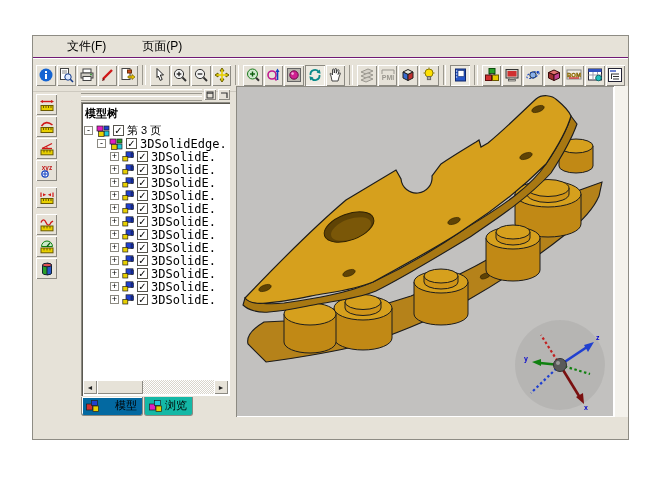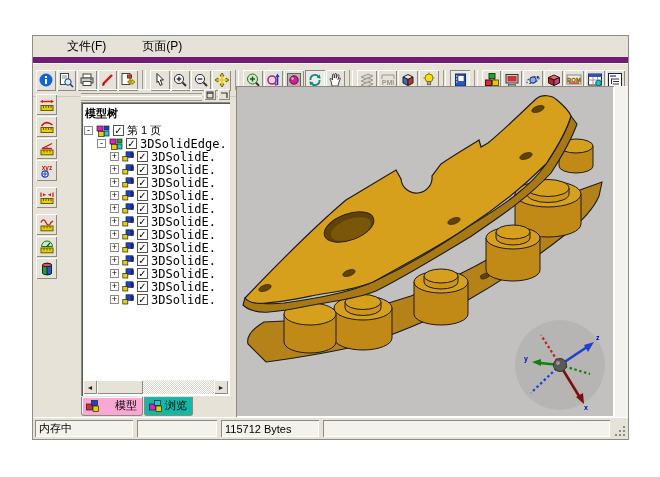--- a/index.html
+++ b/index.html
@@ -5,21 +5,21 @@
   html,body{margin:0;padding:0;}
   body{width:660px;height:477px;background:#ffffff;overflow:hidden;position:relative;
        font-family:"Liberation Sans","DejaVu Sans",sans-serif;-webkit-font-smoothing:none;}
 
   
   #app{position:absolute;left:32px;top:35px;width:597px;height:405px;
        background:#e6e2d8;border:1px solid #8e8c84;box-sizing:border-box;}
 
   
   .menubar{height:21px;display:flex;align-items:center;padding-left:30px;gap:28px;
-           font-size:12px;color:#000;border-bottom:6px solid #701a75;}
+           font-size:12px;color:#000;border-bottom:1px solid #701a75;}
   .menu-item{padding:1px 4px;cursor:default;}
 
   
   .toolbar{height:28px;display:flex;align-items:center;padding:2px 3px;gap:1px;
            border-top:1px solid #ffffff;border-bottom:1px solid #cdc9bf;}
   .tbtn{width:21px;height:21px;display:flex;align-items:center;justify-content:center;
         background:#e6e2d8;box-shadow:inset 1px 1px 0 #ffffff,inset -1px -1px 0 #8c8a82;}
   .tbtn svg{display:block;}
   .tbtn.pressed{background:#eeebe2;box-shadow:inset 1px 1px 0 #8c8a82,inset -1px -1px 0 #ffffff;}
   .tsep{width:2px;height:20px;margin:0 3px;border-left:1px solid #9d9a90;border-right:1px solid #ffffff;}
@@ -59,21 +59,21 @@
   .sbtn{width:14px;height:14px;background:#e6e2d8;box-shadow:inset 1px 1px 0 #ffffff,inset -1px -1px 0 #8c8a82;
         display:flex;align-items:center;justify-content:center;font-size:7px;color:#222;flex:none;}
   .strack{flex:1;background:repeating-conic-gradient(#ffffff 0 25%,#d9d5cb 0 50%) 0 0/2px 2px;position:relative;}
   .sthumb{position:absolute;left:0;top:0;width:46px;height:14px;background:#e6e2d8;
           box-shadow:inset 1px 1px 0 #ffffff,inset -1px -1px 0 #8c8a82;}
 
   
   .tabsrow{height:20px;display:flex;align-items:flex-start;padding-top:1px;gap:1px;}
   .tab{display:flex;align-items:center;gap:3px;font-size:11px;padding:1px 5px 2px 4px;
        background:#14b8a6;border:1px solid #8c8a82;border-top:none;border-radius:0 0 3px 3px;height:15px;}
-  .tab.active{background:#f9a8d4;box-shadow:1px 1px 0 #ffffff inset;position:relative;z-index:2;gap:16px;}
+  .tab.active{background:#0369a1;box-shadow:1px 1px 0 #ffffff inset;position:relative;z-index:2;gap:16px;}
 
   
   .splitter{width:4px;}
   .viewport{flex:1;background:#c2c1bf;box-shadow:inset 1px 1px 0 #8c8a82,inset -1px -1px 0 #ffffff;
             position:relative;overflow:hidden;}
   .viewport svg.scene{position:absolute;left:0;top:0;}
   .compass{position:absolute;right:8px;bottom:6px;}
   .rgutter{width:13px;background:#f4f2ec;border-left:1px solid #ffffff;}
 
   
@@ -427,21 +427,21 @@
 
         <div class="trow">
           <span class="expander">-</span>
           <svg class="nodeicon" width="14" height="12">
               <rect x="1" y="1" width="6" height="5" fill="#e020c0" stroke="#222" stroke-width="0.7"></rect>
               <rect x="8" y="1" width="5" height="4" fill="#2040d0" stroke="#222" stroke-width="0.7"></rect>
               <rect x="8" y="6" width="5" height="5" fill="#20c8d8" stroke="#222" stroke-width="0.7"></rect>
               <rect x="2.5" y="6.5" width="5.5" height="5" fill="#e8d000" stroke="#222" stroke-width="0.7"></rect>
             </svg>
           <span class="checkbox">✓</span>
-          <span class="lbl cjk">第 1 页</span>
+          <span class="lbl cjk">第 3 页</span>
         </div>
 
         <div class="trow ind1">
           <span class="expander">-</span>
           <svg class="nodeicon" width="14" height="12">
               <rect x="1" y="1" width="6" height="5" fill="#e020c0" stroke="#222" stroke-width="0.7"></rect>
               <rect x="8" y="1" width="5" height="4" fill="#20a020" stroke="#222" stroke-width="0.7"></rect>
               <rect x="8" y="6" width="5" height="5" fill="#20c8d8" stroke="#222" stroke-width="0.7"></rect>
               <rect x="2.5" y="6.5" width="5.5" height="5" fill="#e8d000" stroke="#222" stroke-width="0.7"></rect>
             </svg>
@@ -687,20 +687,13 @@
         <circle cx="44" cy="44" r="2" fill="#9a9a9a"></circle>
         <text x="82" y="21" font-size="7" fill="#0000cc" font-weight="bold">z</text>
         <text x="70" y="91" font-size="7" fill="#0000cc" font-weight="bold">x</text>
         <text x="10" y="42" font-size="7" fill="#0000cc" font-weight="bold">y</text>
       </svg>
     </div>
 
     <div class="rgutter"></div>
   </div>
 
-  <div class="statusbar">
-    <div class="scell c1">内存中</div>
-    <div class="scell c2"></div>
-    <div class="scell c3">115712 Bytes</div>
-    <div class="scell c4"></div>
-    <div class="grip"></div>
-  </div>
 </div>
 
 </body></html>

